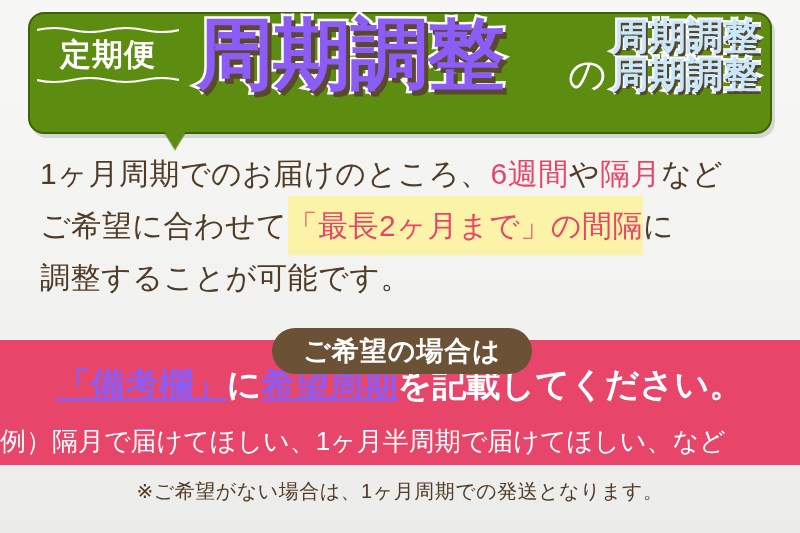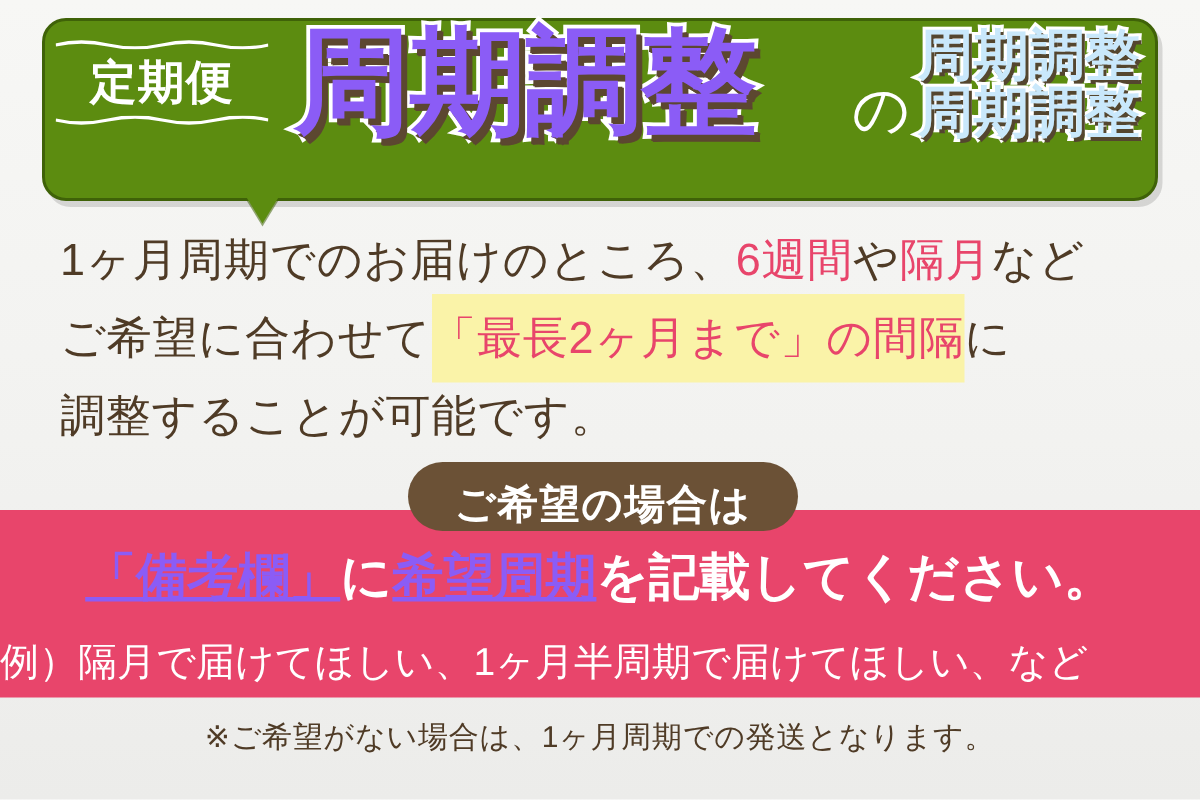--- a/index.html
+++ b/index.html
@@ -141,27 +141,27 @@
     background: #faf3a8;
     color: #e8456b;
     padding: 13px 0;
     box-decoration-break: clone;
   }
 
   
   #wish-case-badge {
     position: absolute;
     left: 272px;
-    top: 308px;
+    top: 328px;
     width: 260px;
     height: 46px;
     background: #6b5136;
     border-radius: 23px;
     display: flex;
-    align-items: flex-end;
+    align-items: center;
     justify-content: center;
     z-index: 3;
   }
   #wish-case-label {
     color: #ffffff;
     font-size: 27px;
     font-weight: 700;
     letter-spacing: 1px;
     white-space: nowrap;
   }

